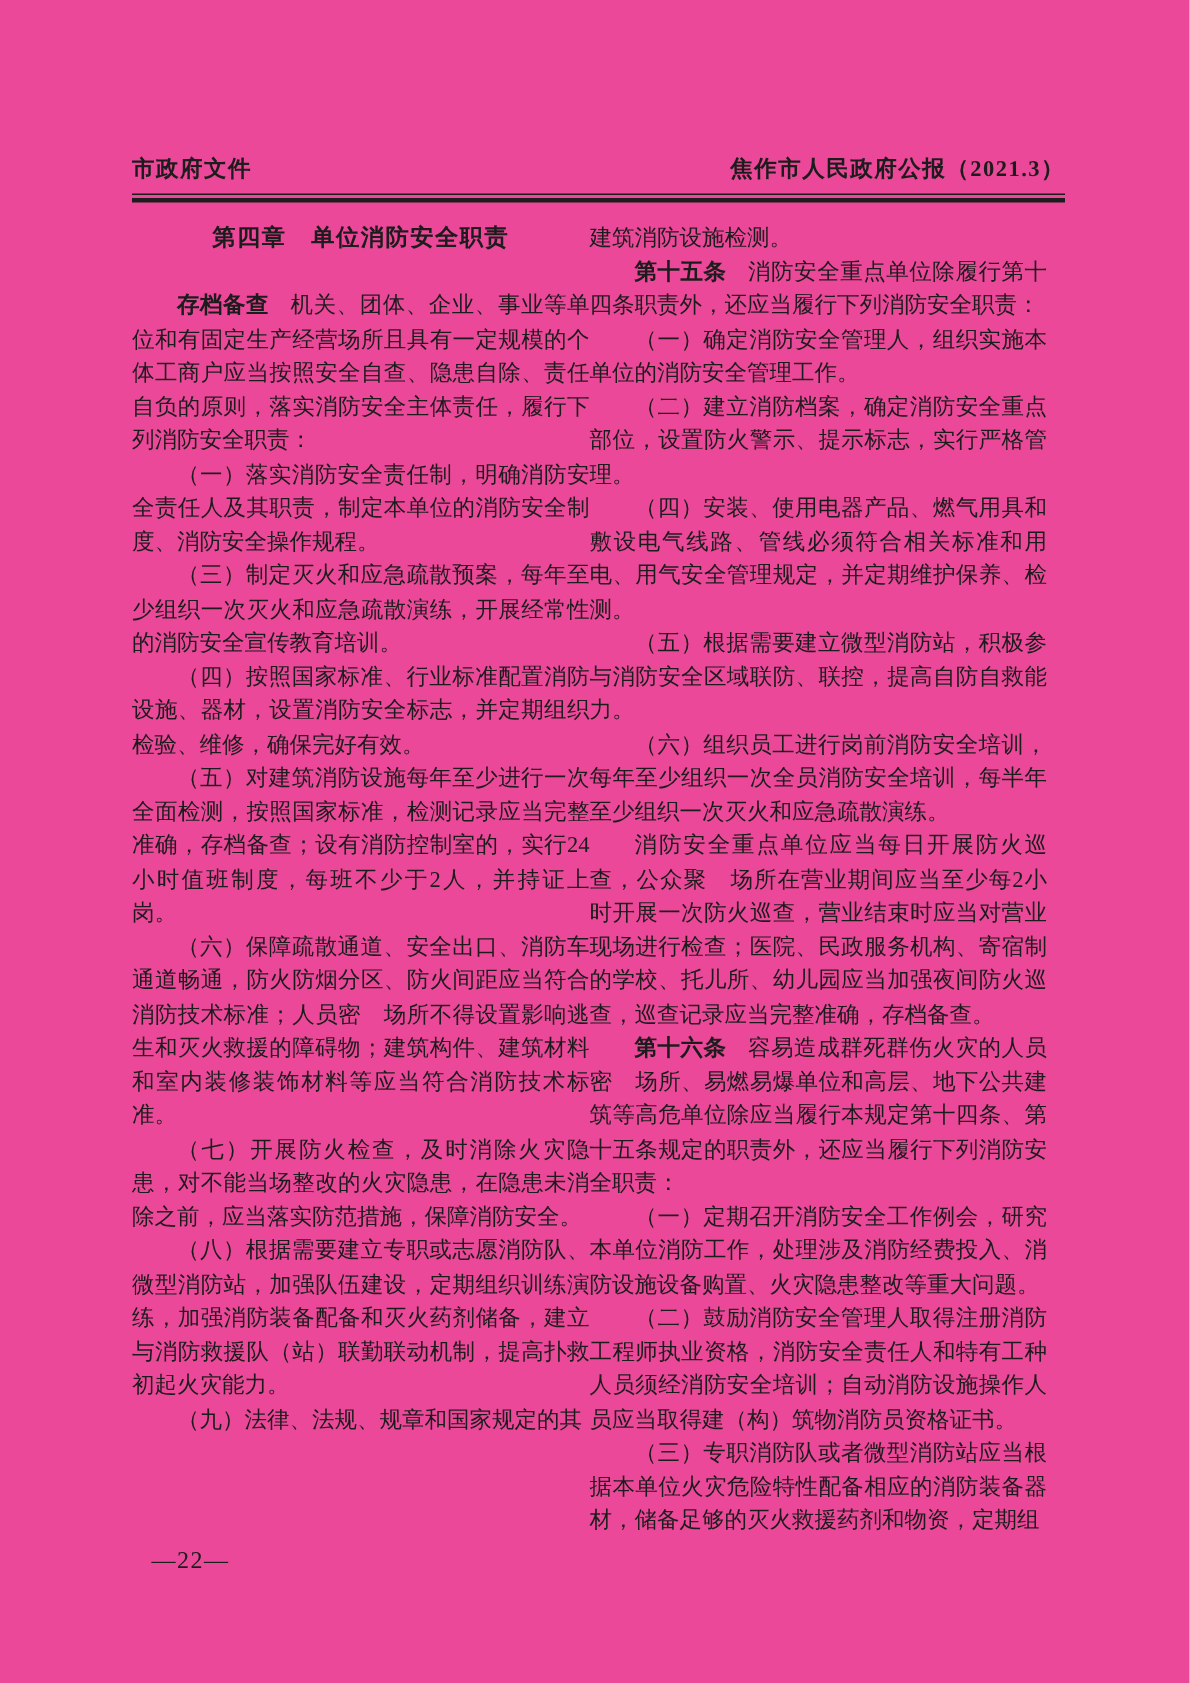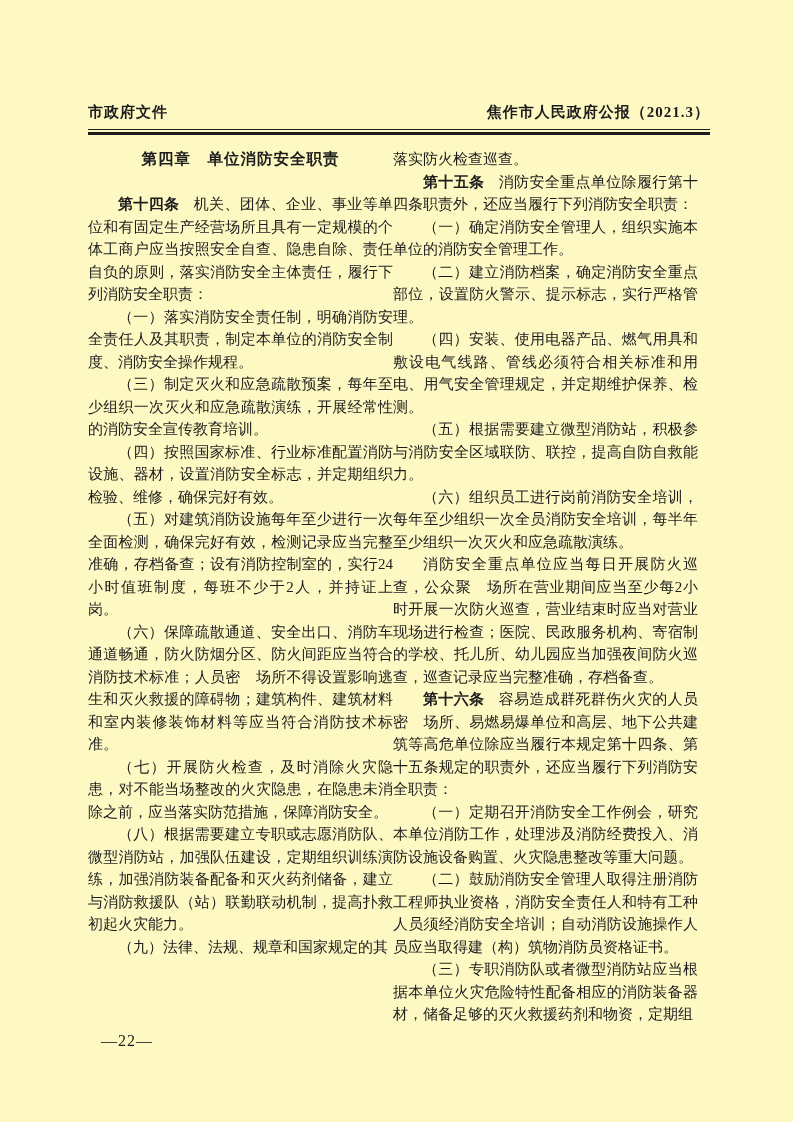--- a/index.html
+++ b/index.html
@@ -1,20 +1,20 @@
 <!DOCTYPE html>
 <html lang="zh"><head>
 <meta charset="utf-8">
 <style>
   html,body{margin:0;padding:0;background:#e8e8e8;}
   .page{
     position:relative;
     width:793px;height:1122px;
     margin:0 auto;
-    background:#fef9c3;
+    background:#ec4899;
     font-family:"Liberation Serif", serif;
     color:#1c1c1c;
     overflow:hidden;
   }
   .header{
     position:absolute;top:103px;left:88px;right:83px;
     display:flex;justify-content:space-between;align-items:flex-end;
     font-size:15px;font-weight:bold;letter-spacing:1px;
   }
   .header-rule{position:absolute;top:129px;left:88px;right:83px;}
@@ -54,33 +54,33 @@
   <div class="header-rule">
     <div class="rule-thin"></div>
     <div class="rule-thick"></div>
   </div>
 
   <div class="columns">
 
     <div class="col">
       <h2 class="chapter-heading">第四章　单位消防安全职责</h2>
 
-      <p class="para"><span class="lead">第十四条</span><span>机关、团体、企业、事业等单位和有固定生产经营场所且具有一定规模的个体工商户应当按照安全自查、隐患自除、责任自负的原则，落实消防安全主体责任，履行下列消防安全职责：</span></p>
+      <p class="para"><span class="lead">存档备查</span><span>机关、团体、企业、事业等单位和有固定生产经营场所且具有一定规模的个体工商户应当按照安全自查、隐患自除、责任自负的原则，落实消防安全主体责任，履行下列消防安全职责：</span></p>
       <p class="para"><span>（一）落实消防安全责任制，明确消防安全责任人及其职责，制定本单位的消防安全制度、消防安全操作规程。</span></p>
       <p class="para"><span>（三）制定灭火和应急疏散预案，每年至少组织一次灭火和应急疏散演练，开展经常性的消防安全宣传教育培训。</span></p>
       <p class="para"><span>（四）按照国家标准、行业标准配置消防设施、器材，设置消防安全标志，并定期组织检验、维修，确保完好有效。</span></p>
-      <p class="para"><span>（五）对建筑消防设施每年至少进行一次全面检测，确保完好有效，检测记录应当完整准确，存档备查；设有消防控制室的，实行24小时值班制度，每班不少于2人，并持证上岗。</span></p>
+      <p class="para"><span>（五）对建筑消防设施每年至少进行一次全面检测，按照国家标准，检测记录应当完整准确，存档备查；设有消防控制室的，实行24小时值班制度，每班不少于2人，并持证上岗。</span></p>
       <p class="para"><span>（六）保障疏散通道、安全出口、消防车通道畅通，防火防烟分区、防火间距应当符合消防技术标准；人员密　场所不得设置影响逃生和灭火救援的障碍物；建筑构件、建筑材料和室内装修装饰材料等应当符合消防技术标准。</span></p>
       <p class="para"><span>（七）开展防火检查，及时消除火灾隐患，对不能当场整改的火灾隐患，在隐患未消除之前，应当落实防范措施，保障消防安全。</span></p>
       <p class="para"><span>（八）根据需要建立专职或志愿消防队、微型消防站，加强队伍建设，定期组织训练演练，加强消防装备配备和灭火药剂储备，建立与消防救援队（站）联勤联动机制，提高扑救初起火灾能力。</span></p>
       <p class="para"><span>（九）法律、法规、规章和国家规定的其</span></p>
     </div>
 
     <div class="col">
-      <p class="para cont"><span>落实防火检查巡查。</span></p>
+      <p class="para cont"><span>建筑消防设施检测。</span></p>
       <p class="para"><span class="lead">第十五条</span><span>消防安全重点单位除履行第十四条职责外，还应当履行下列消防安全职责：</span></p>
       <p class="para"><span>（一）确定消防安全管理人，组织实施本单位的消防安全管理工作。</span></p>
       <p class="para"><span>（二）建立消防档案，确定消防安全重点部位，设置防火警示、提示标志，实行严格管理。</span></p>
       <p class="para"><span>（四）安装、使用电器产品、燃气用具和敷设电气线路、管线必须符合相关标准和用电、用气安全管理规定，并定期维护保养、检测。</span></p>
       <p class="para"><span>（五）根据需要建立微型消防站，积极参与消防安全区域联防、联控，提高自防自救能力。</span></p>
       <p class="para"><span>（六）组织员工进行岗前消防安全培训，每年至少组织一次全员消防安全培训，每半年至少组织一次灭火和应急疏散演练。</span></p>
       <p class="para"><span>消防安全重点单位应当每日开展防火巡查，公众聚　场所在营业期间应当至少每2小时开展一次防火巡查，营业结束时应当对营业现场进行检查；医院、民政服务机构、寄宿制的学校、托儿所、幼儿园应当加强夜间防火巡查，巡查记录应当完整准确，存档备查。</span></p>
       <p class="para"><span class="lead">第十六条</span><span>容易造成群死群伤火灾的人员密　场所、易燃易爆单位和高层、地下公共建筑等高危单位除应当履行本规定第十四条、第十五条规定的职责外，还应当履行下列消防安全职责：</span></p>
       <p class="para"><span>（一）定期召开消防安全工作例会，研究本单位消防工作，处理涉及消防经费投入、消防设施设备购置、火灾隐患整改等重大问题。</span></p>
       <p class="para"><span>（二）鼓励消防安全管理人取得注册消防工程师执业资格，消防安全责任人和特有工种人员须经消防安全培训；自动消防设施操作人员应当取得建（构）筑物消防员资格证书。</span></p>

